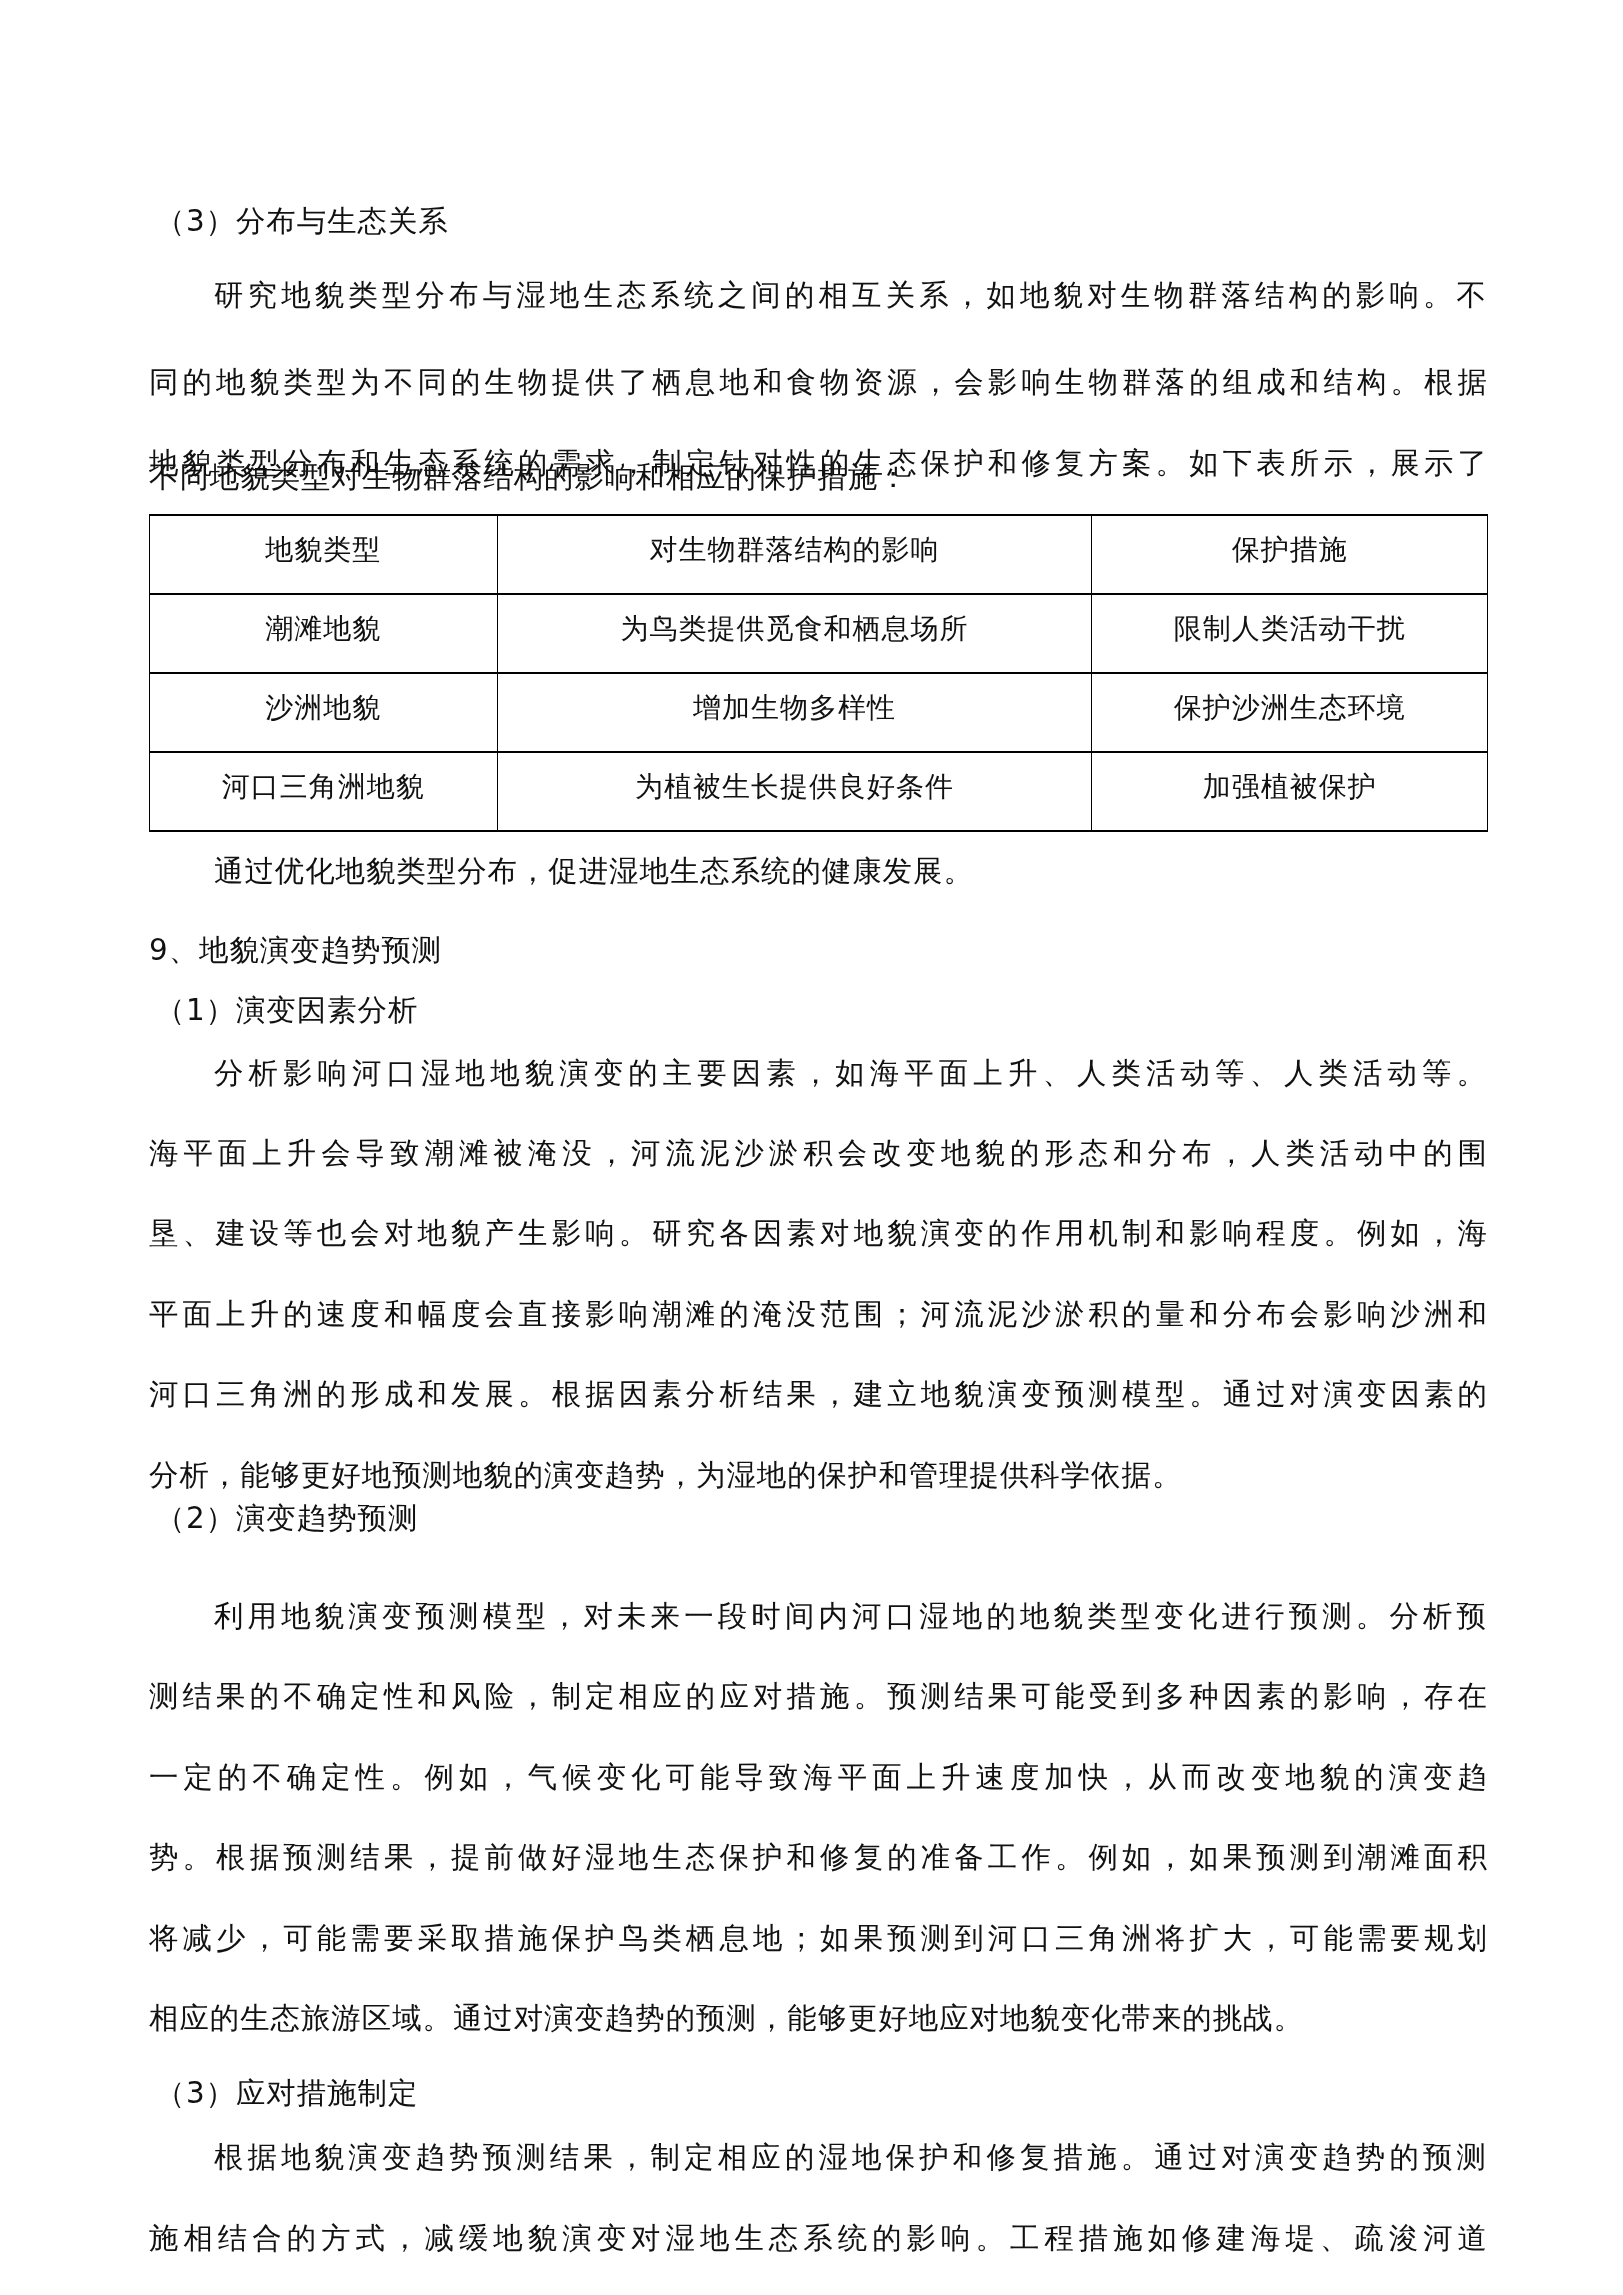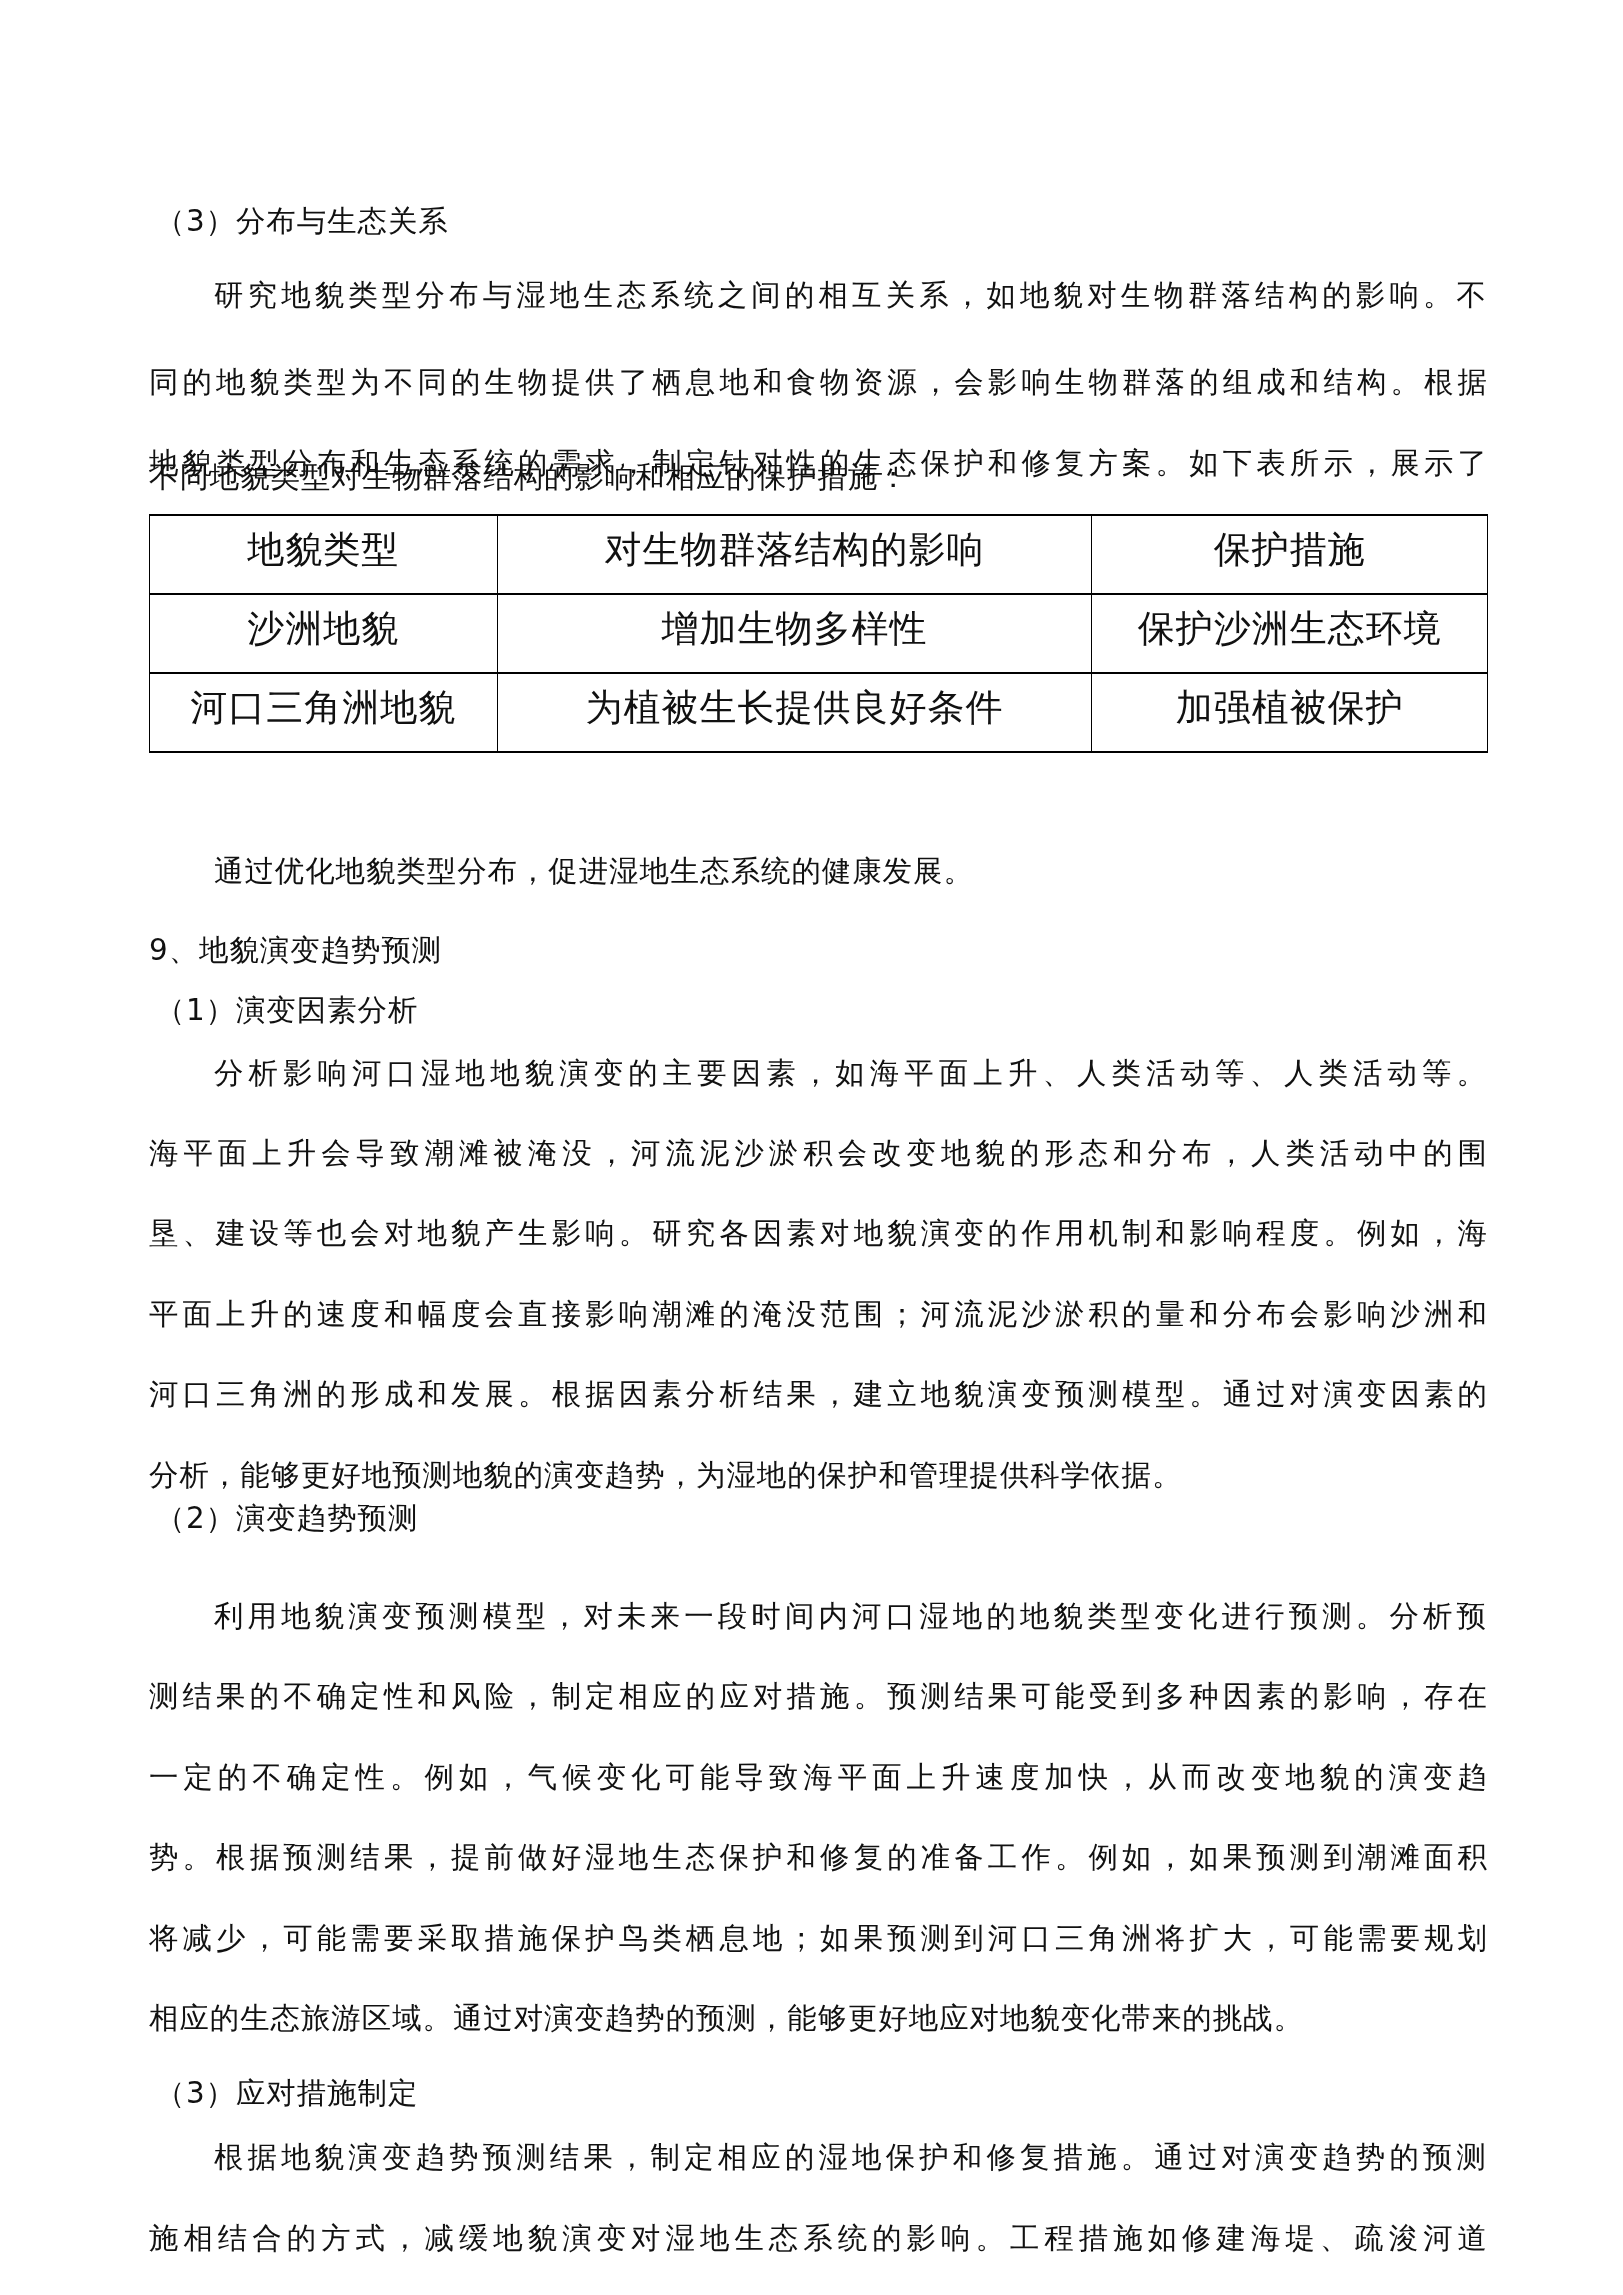--- a/index.html
+++ b/index.html
@@ -6,21 +6,21 @@
   body { width: 1623px; height: 2295px; position: relative; overflow: hidden;
          font-family: "DejaVu Sans", "Liberation Sans", sans-serif; color: #111; }
   .page { position: absolute; left: 149px; top: 0; width: 1339px; }
   .line { position: absolute; left: 0; font-size: 29.4px; line-height: 39px; white-space: nowrap; letter-spacing: 1px; text-align: center; }
   .indent { left: 65px; }
   .sub { left: 6.5px; }
   .justify { width: 1339px; text-align: justify; text-align-last: justify; white-space: nowrap; display: block; }
   .justify.indent { width: 1273px; }
   table.geo { position: absolute; left: 0; top: 514px; width: 1339px; border-collapse: collapse; }
   table.geo td { border: 1.3px solid #000; height: 79px; text-align: center; vertical-align: top; padding-top: 14.4px;
-                 font-size: 37px; line-height: 39px; letter-spacing: 1px; box-sizing: border-box; }
+                 font-size: 28px; line-height: 39px; letter-spacing: 1px; box-sizing: border-box; }
   table.geo tr { border-top: 2.6px solid #000; }
   table.geo { border-top: 2.6px solid #000; border-bottom: 2.6px solid #000; }
   col.c1 { width: 348px; } col.c2 { width: 595px; } col.c3 { width: 396px; }
 </style>
 </head>
 <body>
 
 <div class="page">
 
   <div class="line sub" style="top:202px">（3）分布与生态关系</div>
@@ -47,20 +47,25 @@
     <colgroup>
         <col class="c1">
         <col class="c2">
         <col class="c3">
       </colgroup>
     <tbody>
         <tr>
       <td>地貌类型</td>
       <td>对生物群落结构的影响</td>
       <td>保护措施</td>
+    </tr>
+    <tr>
+      <td>潮滩地貌</td>
+      <td>为鸟类提供觅食和栖息场所</td>
+      <td>限制人类活动干扰</td>
     </tr>
     <tr>
       <td>沙洲地貌</td>
       <td>增加生物多样性</td>
       <td>保护沙洲生态环境</td>
     </tr>
     <tr>
       <td>河口三角洲地貌</td>
       <td>为植被生长提供良好条件</td>
       <td>加强植被保护</td>

